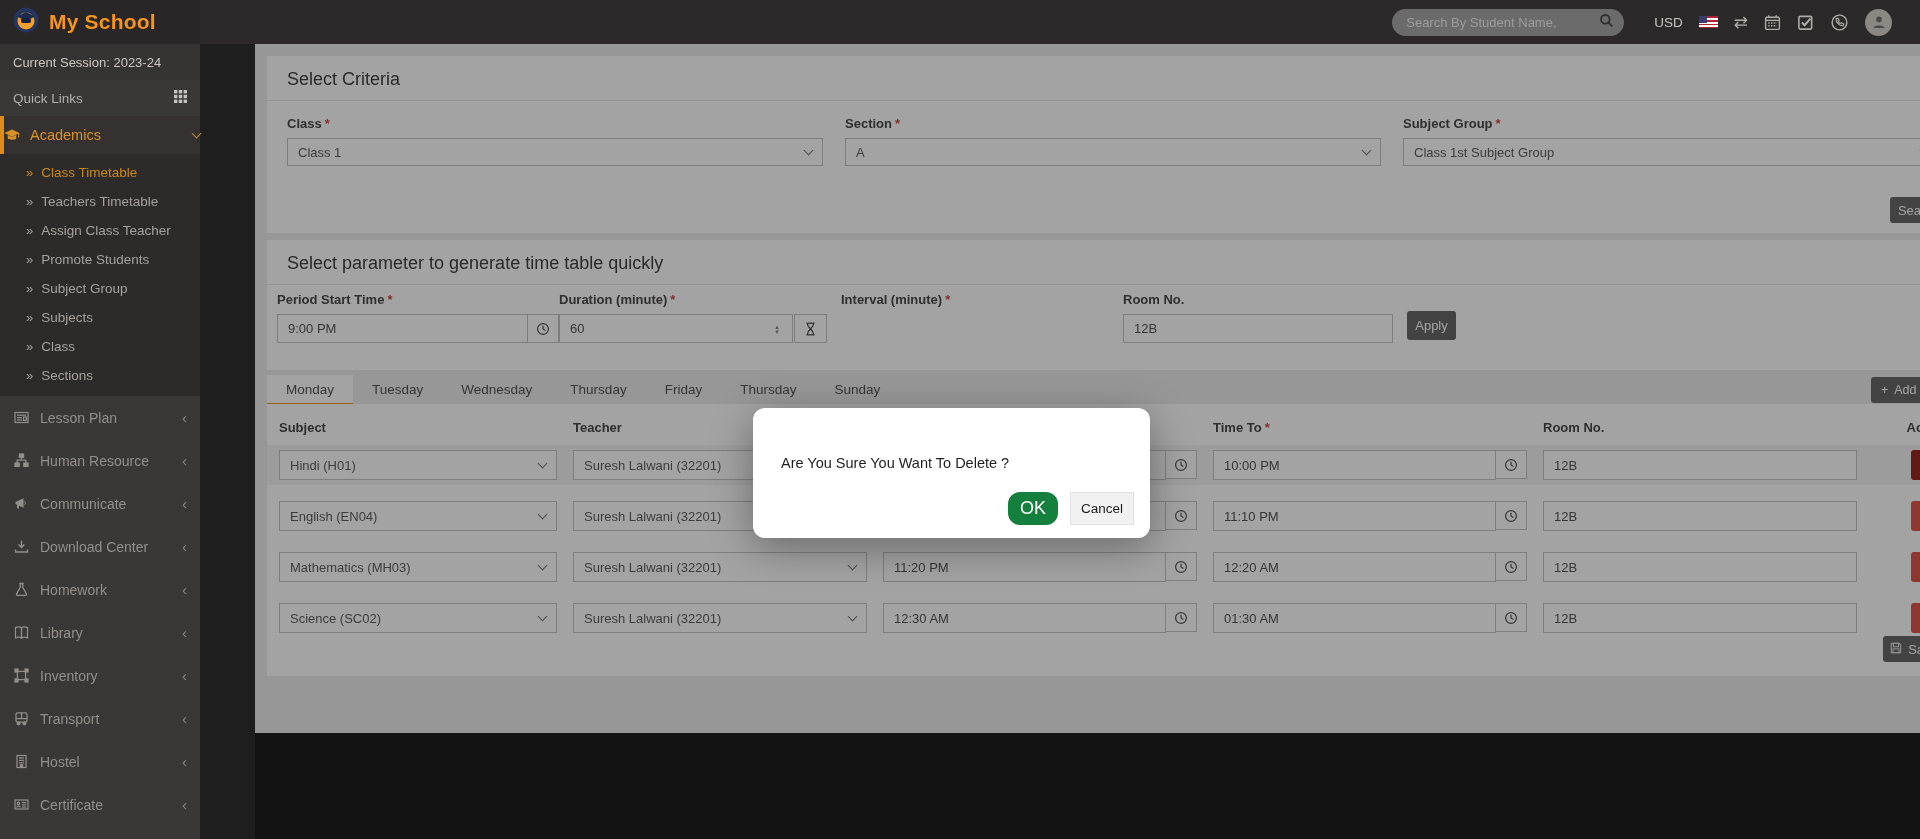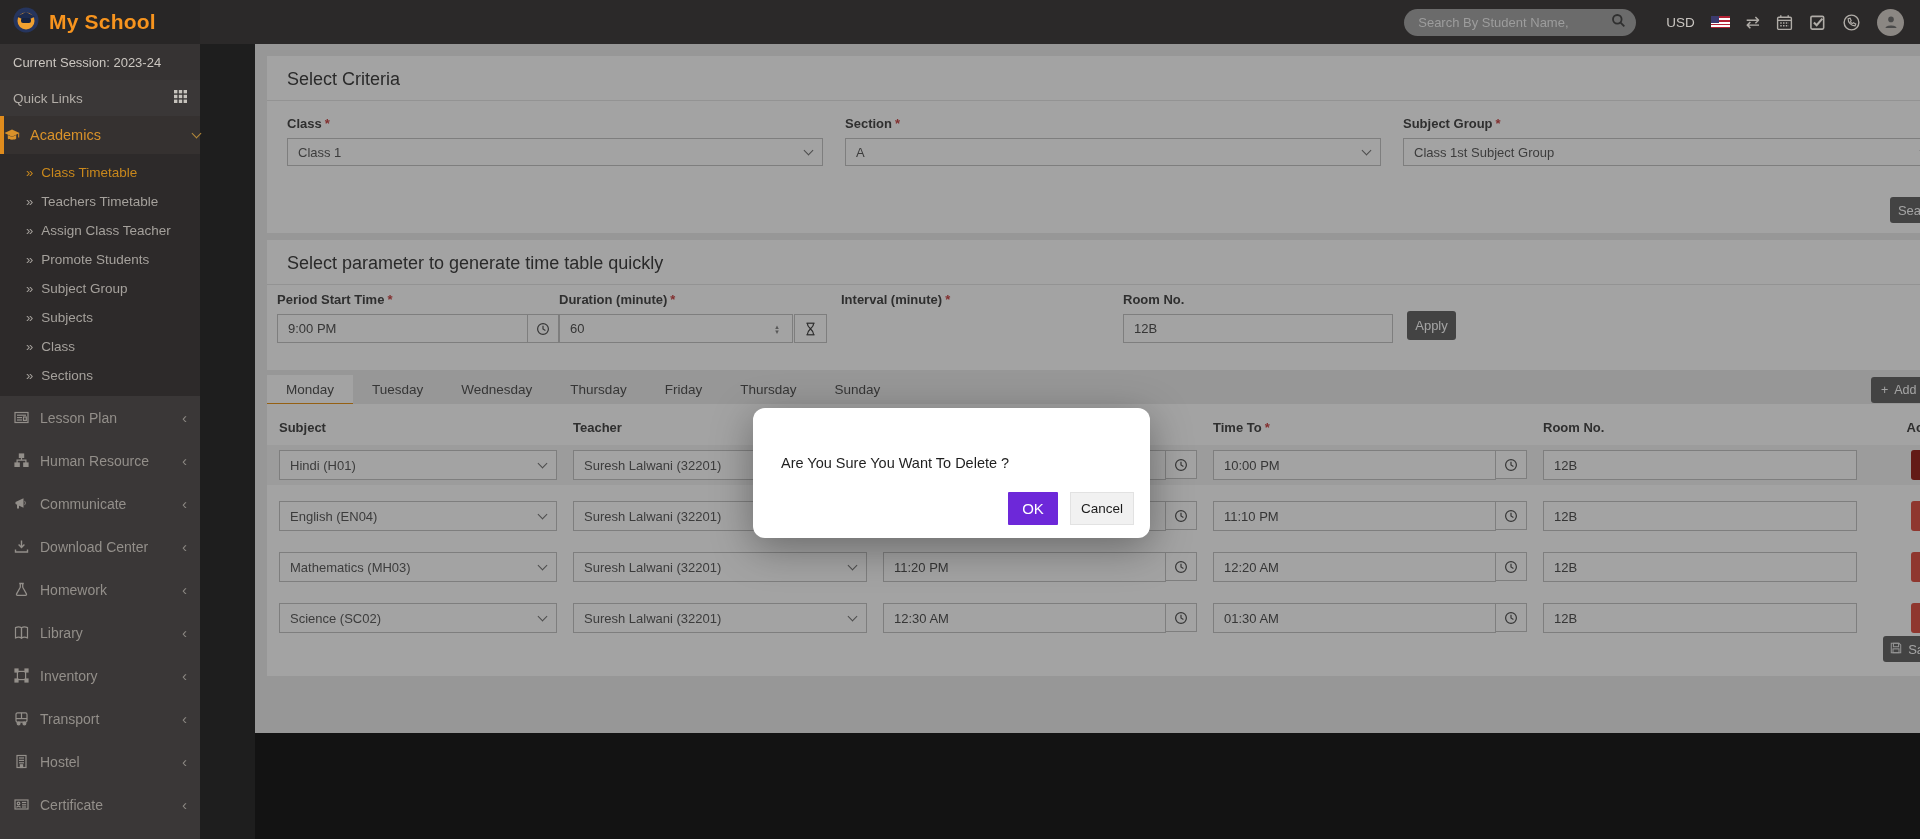--- a/index.html
+++ b/index.html
@@ -5,21 +5,21 @@
   * { margin:0; padding:0; box-sizing:border-box; }
   html,body { width:1920px; height:839px; overflow:hidden; background:#1e1e1e;
     font-family:"Liberation Sans", sans-serif; }
 
   
   .topbar { position:absolute; left:0; top:0; width:1920px; height:44px; background:#2b2929;
     display:flex; align-items:center; z-index:10; }
   .brand { width:200px; height:44px; display:flex; align-items:center; gap:9px; padding-left:12px;
     background:#282626; }
   .brand-name { color:#f7941e; font-size:21px; font-weight:bold; letter-spacing:.2px; }
-  .top-right { flex:1; display:flex; align-items:center; justify-content:flex-end; gap:16px; padding-right:16px; }
+  .top-right { flex:1; display:flex; align-items:center; justify-content:flex-end; gap:16px; padding-right:28px; }
   .search-pill { width:232px; height:27px; background:#6b6b6b; border-radius:14px; display:flex;
     align-items:center; padding:0 10px 0 14px; margin-right:14px; }
   .search-pill input { flex:1; background:transparent; border:none; outline:none; font-size:13px;
     color:#ddd; font-family:"Liberation Sans", sans-serif; }
   .search-pill input::placeholder { color:#9d9d9d; }
   .cur { color:#c9c5c0; font-size:13.5px; }
   .hicon { color:#b0aca7; display:flex; align-items:center; }
   .flag { width:19px; height:12px; position:relative;
     background:repeating-linear-gradient(#b22234 0 1.9px, #ffffff 1.9px 3.8px); }
   .flag::after { content:""; position:absolute; left:0; top:0; width:8px; height:6.5px; background:#3c3b6e; }
@@ -104,22 +104,22 @@
   .vscroll .thumb { position:absolute; top:2px; left:1.5px; width:7px; height:230px;
     background:#bdbdbd; border-radius:4px; }
 
   
   .scrim { position:absolute; left:0; top:0; width:1720px; height:795px;
     background:rgba(0,0,0,0.36); z-index:40; }
   .modal { position:fixed; left:753px; top:408px; width:397px; height:130px; background:#fff;
     border-radius:12px; box-shadow:0 10px 40px rgba(0,0,0,.35); z-index:60; }
   .modal-msg { position:absolute; left:28px; top:47px; font-size:14.5px; color:#1f1f1f; }
   .modal-btns { position:absolute; right:16px; bottom:13px; display:flex; gap:12px; }
-  .ok-btn { width:50px; height:33px; border:none; border-radius:1px; background:#6d28d9; color:#fff;
-    font-size:15px; font-family:"Liberation Sans", sans-serif; cursor:pointer; }
+  .ok-btn { width:50px; height:33px; border:none; border-radius:12px; background:#15803d; color:#fff;
+    font-size:18px; font-family:"Liberation Sans", sans-serif; cursor:pointer; }
   .cancel-btn { width:64px; height:33px; border:1px solid #e2e2e2; border-radius:0; background:#f1f1f1;
     color:#1c1c1c; font-size:13.5px; font-family:"Liberation Sans", sans-serif; cursor:pointer; }
 </style>
 </head>
 <body>
 
 <div class="topbar">
   <div class="brand">
     <span>
       <svg width="28" height="28" viewBox="0 0 28 28">

